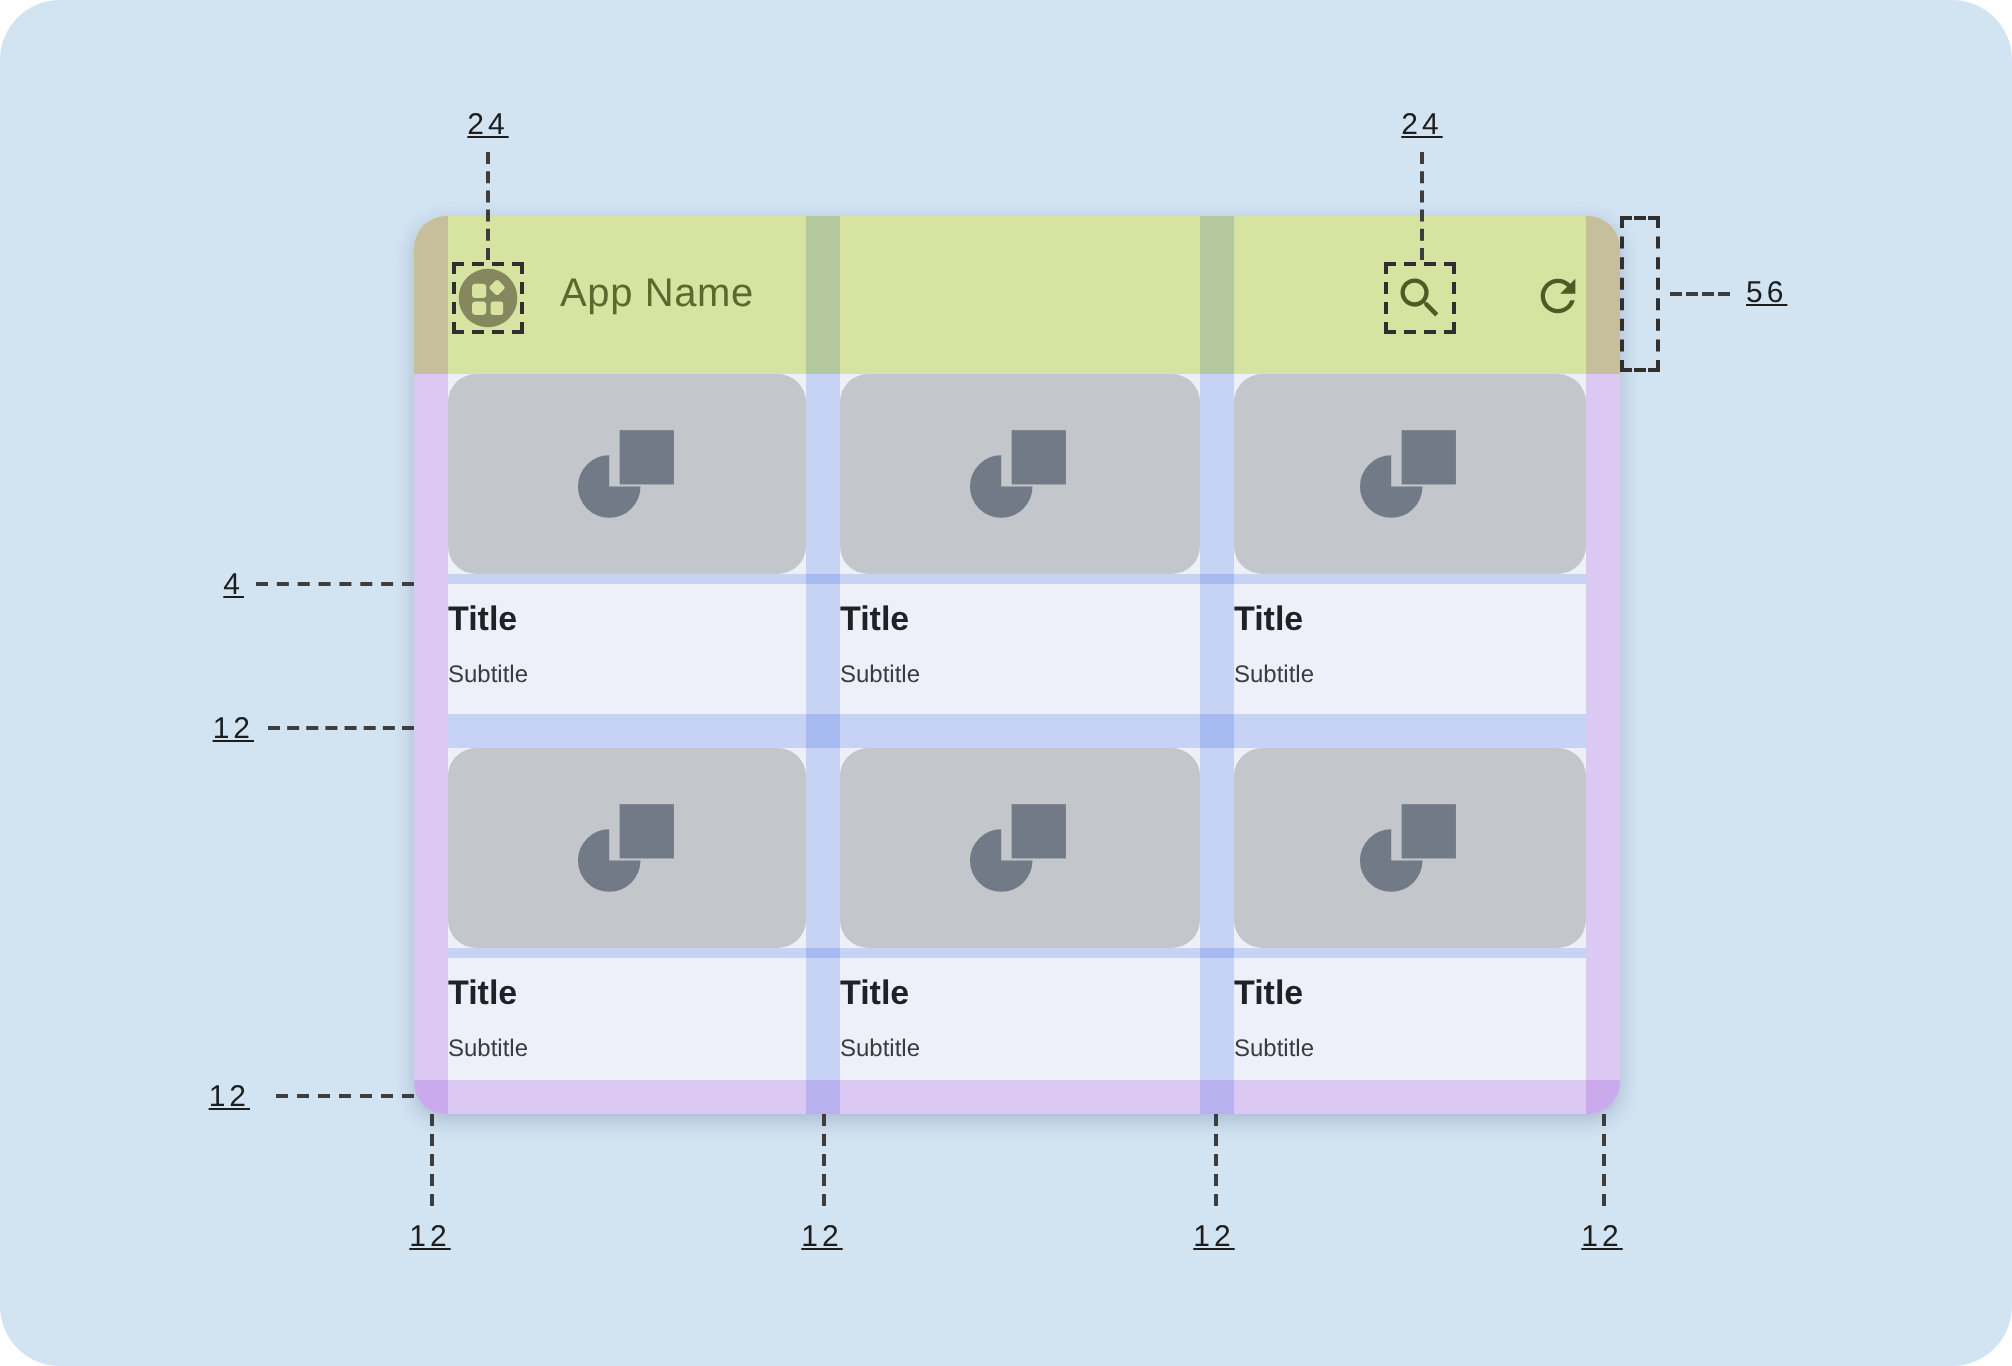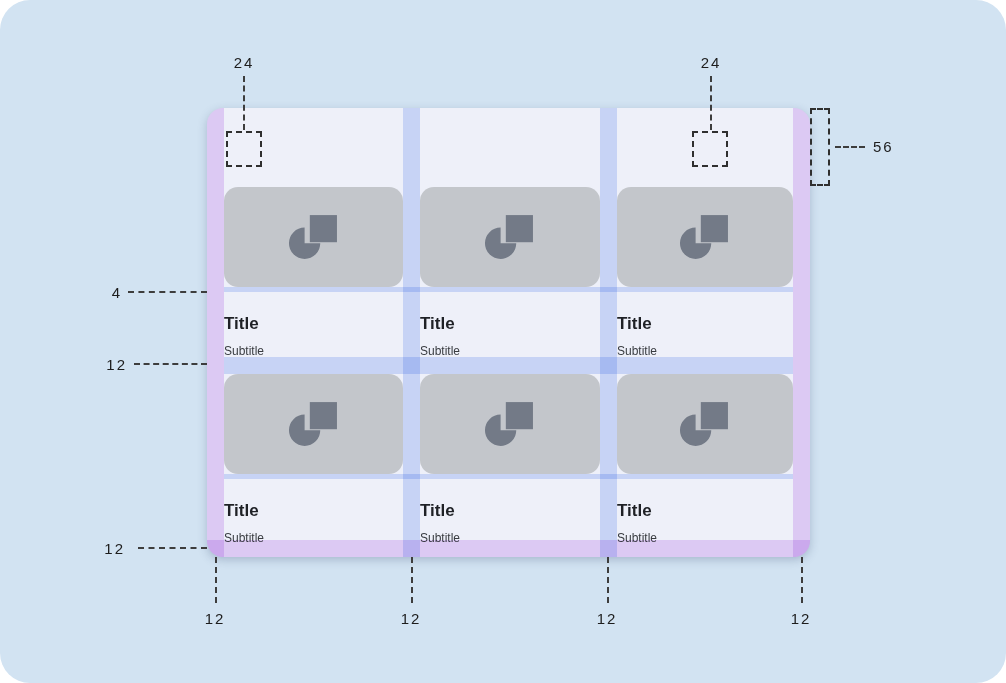--- a/index.html
+++ b/index.html
@@ -17,21 +17,21 @@
   .appbar-icon-btn { position:absolute; width:32px; height:32px; }
   #app-launcher { left:21px; top:25px; }
   #search-btn { left:490px; top:28px; width:26px; height:26px; }
   #refresh-btn { left:559px; top:27px; width:26px; height:26px; }
   .app-title { position:absolute; left:73px; top:28px; font-size:20px;
                font-weight:500; color:#5a6a2e; letter-spacing:0.3px; }
 
   .card { position:absolute; z-index:1; }
   .card-img { width:100%; height:100px; background:#c3c6cb; border-radius:14px;
               display:flex; align-items:center; justify-content:center; }
-  .card-text { margin-top:19px; height:65px; padding-top:8px; }
+  .card-text { margin-top:5px; height:65px; padding-top:8px; }
   .card-title { font-size:17px; font-weight:700; color:#1f2126; line-height:20px; }
   .card-subtitle { font-size:12px; color:#383b40; margin-top:8px; line-height:18px; }
 
   
   .c0 { left:17px;  width:179px; }
   .c1 { left:213px; width:180px; }
   .c2 { left:410px; width:176px; }
   .r0 { top:79px; }
   .r1 { top:266px; }
 
@@ -43,34 +43,50 @@
   .ovm-right  { left:586px; top:0;     width:17px;  height:449px; }
   .ovm-bottom { left:0;     top:432px; width:603px; height:17px;  }
   .ovg-v1 { left:196px; top:0; width:17px; height:449px; }
   .ovg-v2 { left:393px; top:0; width:17px; height:449px; }
   .ovg-strip1 { left:17px; top:179px; width:569px; height:5px;  }
   .ovg-rowgap { left:17px; top:249px; width:569px; height:17px; }
   .ovg-strip2 { left:17px; top:366px; width:569px; height:5px;  }
 
   
   .ann { position:absolute; z-index:10; color:#1d1d1d; font-size:15px;
-         font-weight:500; letter-spacing:2px; white-space:nowrap; }
+         font-weight:500; letter-spacing:2px; white-space:nowrap;text-decoration:underline; }
   .ann-center { transform:translateX(-50%); }
   .ann-right { text-align:right; }
   .vdash { position:absolute; z-index:10; width:0; border-left:2px dashed #3d3d3d; }
   .hdash { position:absolute; z-index:10; height:0; border-top:2px dashed #3d3d3d; }
   .dash-box { position:absolute; z-index:10; border:2px dashed #2f2f2f; }
 </style>
 </head>
 <body>
 
 <div id="page">
 
   <div id="mockup">
 
+    <div class="appbar">
+      <svg id="app-launcher" class="appbar-icon-btn" viewBox="0 0 36 36">
+        <circle cx="18" cy="18" r="16.5" fill="#85875f"></circle>
+        <rect x="9" y="10" width="8" height="8" rx="2" fill="#d7e3a0"></rect>
+        <rect x="9" y="20" width="8" height="7.5" rx="2" fill="#d7e3a0"></rect>
+        <rect x="19.5" y="20" width="7" height="7.5" rx="1.5" fill="#d7e3a0"></rect>
+        <rect x="19.7" y="8.7" width="6.8" height="6.8" rx="1.5" fill="#d7e3a0" transform="rotate(45 23.1 12.1)"></rect>
+      </svg>
+      <span class="app-title">App Name</span>
+      <svg id="search-btn" class="appbar-icon-btn" viewBox="0 0 24 24">
+        <path fill="#4c5c24" d="M15.5 14h-.79l-.28-.27C15.41 12.59 16 11.11 16 9.5 16 5.91 13.09 3 9.5 3S3 5.91 3 9.5 5.91 16 9.5 16c1.61 0 3.09-.59 4.23-1.57l.27.28v.79l5 5L20.49 19l-5-4.99zm-6 0C7.01 14 5 11.99 5 9.5S7.01 5 9.5 5 14 7.01 14 9.5 11.99 14 9.5 14z"></path>
+      </svg>
+      <svg id="refresh-btn" class="appbar-icon-btn" viewBox="0 0 24 24">
+        <path fill="#4c5c24" d="M17.65 6.35C16.2 4.9 14.21 4 12 4c-4.42 0-7.99 3.58-8 8s3.57 8 7.99 8c3.73 0 6.84-2.55 7.73-6h-2.08c-.82 2.33-3.04 4-5.65 4-3.31 0-6-2.69-6-6s2.69-6 6-6c1.66 0 3.14.69 4.22 1.78L13 11h7V4l-2.35 2.35z"></path>
+      </svg>
+    </div>
 
     <div class="card c0 r0">
       <div class="card-img">
         <svg width="60" height="48" viewBox="0 0 56 46">
           <path fill="#737a87" d="M19 29 L19 14 A15 15 0 1 0 34 29 Z"></path>
           <rect x="24" y="2" width="26" height="26" fill="#737a87"></rect>
         </svg>
       </div>
       <div class="card-text">
         <div class="card-title">Title</div>

